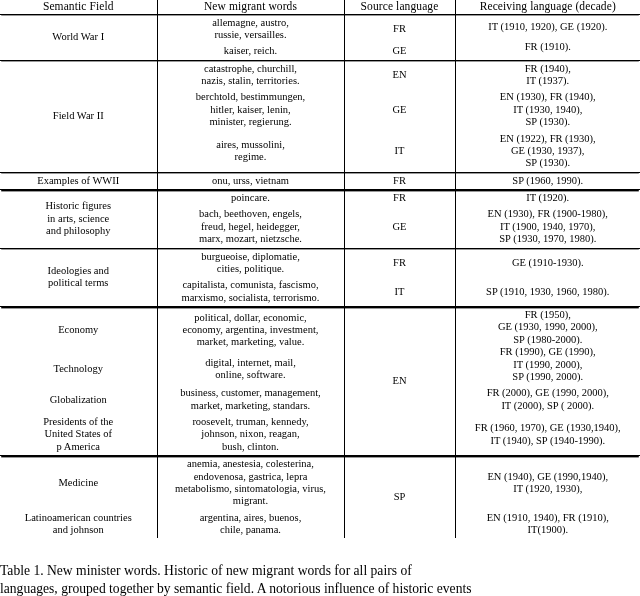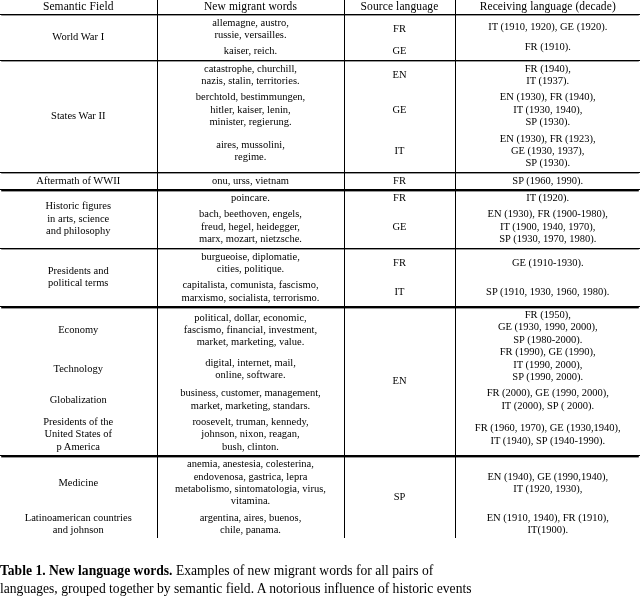--- a/index.html
+++ b/index.html
@@ -65,21 +65,21 @@
   
   .caption {
     position: absolute;
     left: 0;
     top: 562px;
     width: 640px;
     font-size: 13.6px;
     line-height: 1.36;
     text-align: left;
   }
-  .caption b { font-weight: bold; }
+  .caption b { font-weight: normal; }
   .cap-line { white-space: nowrap; }
 </style>
 </head>
 <body>
 
 <div class="page">
 
   <table class="migrant-table">
     <colgroup>
       <col class="c-field">
@@ -133,21 +133,21 @@
         <td class="vl">
           <span class="cell">
               <span class="ln">GE</span>
             </span>
         </td>
       </tr>
 
       <tr>
         <td rowspan="3">
           <span class="cell">
-              <span class="ln">States War II</span>
+              <span class="ln">Field War II</span>
             </span>
         </td>
         <td class="vl">
           <span class="cell">
             <span class="ln">catastrophe, churchill,</span>
             <span class="ln">nazis, stalin, territories.</span>
           </span>
         </td>
         <td class="vl">
           <span class="cell">
@@ -189,31 +189,31 @@
             <span class="ln">regime.</span>
           </span>
         </td>
         <td class="vl">
           <span class="cell">
               <span class="ln">IT</span>
             </span>
         </td>
         <td class="vl">
           <span class="cell">
-            <span class="ln">EN (1930), FR (1923),</span>
+            <span class="ln">EN (1922), FR (1930),</span>
             <span class="ln">GE (1930, 1937),</span>
             <span class="ln">SP (1930).</span>
           </span>
         </td>
       </tr>
 
       <tr class="dbl-bottom">
         <td>
           <span class="cell">
-              <span class="ln">Aftermath of WWII</span>
+              <span class="ln">Examples of WWII</span>
             </span>
         </td>
         <td class="vl">
           <span class="cell">
               <span class="ln">onu, urss, vietnam</span>
             </span>
         </td>
         <td class="vl">
           <span class="cell">
               <span class="ln">FR</span>
@@ -268,21 +268,21 @@
             <span class="ln">EN (1930), FR (1900-1980),</span>
             <span class="ln">IT (1900, 1940, 1970),</span>
             <span class="ln">SP (1930, 1970, 1980).</span>
           </span>
         </td>
       </tr>
 
       <tr>
         <td rowspan="2">
           <span class="cell">
-            <span class="ln">Presidents and</span>
+            <span class="ln">Ideologies and</span>
             <span class="ln">political terms</span>
           </span>
         </td>
         <td class="vl">
           <span class="cell">
             <span class="ln">burgueoise, diplomatie,</span>
             <span class="ln">cities, politique.</span>
           </span>
         </td>
         <td class="vl">
@@ -317,21 +317,21 @@
 
       <tr>
         <td>
           <span class="cell">
               <span class="ln">Economy</span>
             </span>
         </td>
         <td class="vl">
           <span class="cell">
             <span class="ln">political, dollar, economic,</span>
-            <span class="ln">fascismo, financial, investment,</span>
+            <span class="ln">economy, argentina, investment,</span>
             <span class="ln">market, marketing, value.</span>
           </span>
         </td>
         <td rowspan="4" class="vl">
           <span class="cell">
               <span class="ln">EN</span>
             </span>
         </td>
         <td rowspan="2" class="vl">
           <span class="cell">
@@ -403,21 +403,21 @@
         <td>
           <span class="cell">
               <span class="ln">Medicine</span>
             </span>
         </td>
         <td class="vl">
           <span class="cell">
             <span class="ln">anemia, anestesia, colesterina,</span>
             <span class="ln">endovenosa, gastrica, lepra</span>
             <span class="ln">metabolismo, sintomatologia, virus,</span>
-            <span class="ln">vitamina.</span>
+            <span class="ln">migrant.</span>
           </span>
         </td>
         <td rowspan="2" class="vl">
           <span class="cell">
               <span class="ln">SP</span>
             </span>
         </td>
         <td class="vl">
           <span class="cell">
             <span class="ln">EN (1940), GE (1990,1940),</span>
@@ -443,17 +443,17 @@
             <span class="ln">EN (1910, 1940), FR (1910),</span>
             <span class="ln">IT(1900).</span>
           </span>
         </td>
       </tr>
 
     </tbody>
   </table>
 
   <div class="caption">
-    <div class="cap-line"><b>Table 1.</b> <b>New language words.</b> <span>Examples of new migrant words for all pairs of</span></div>
+    <div class="cap-line"><b>Table 1.</b> <b>New minister words.</b> <span>Historic of new migrant words for all pairs of</span></div>
     <div class="cap-line">languages, grouped together by semantic field. A notorious influence of historic events</div>
   </div>
 
 </div>
 
 </body></html>

